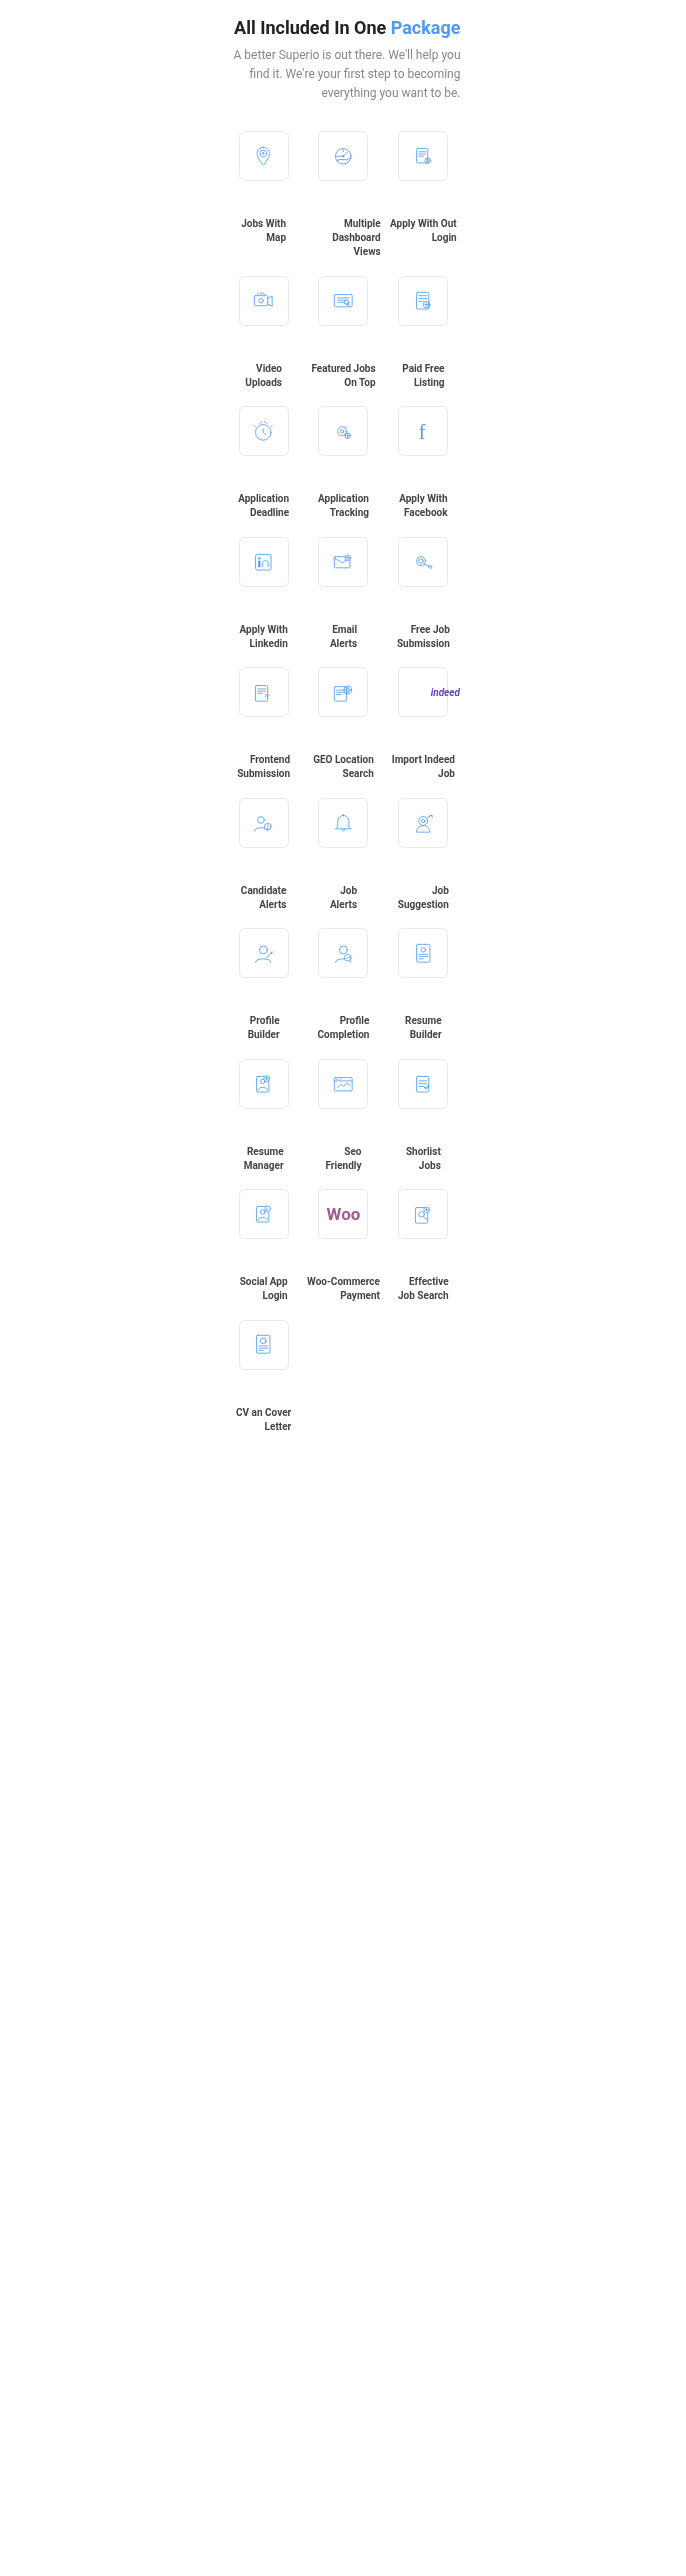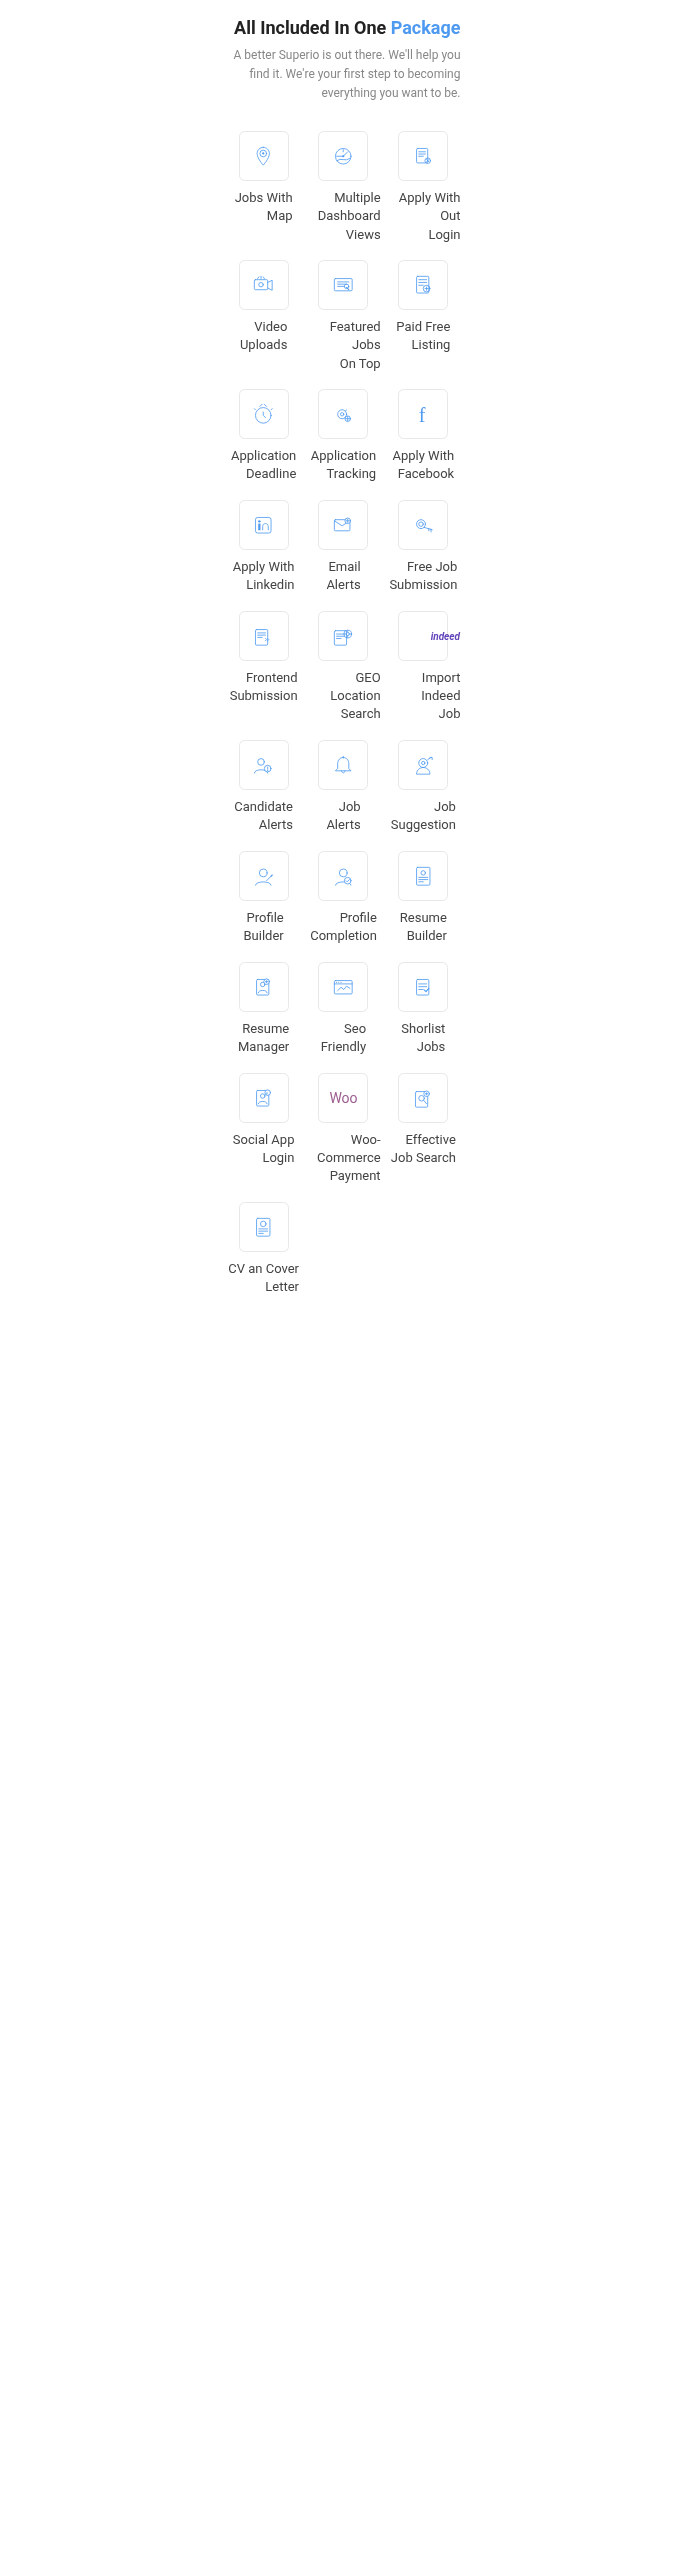--- a/index.html
+++ b/index.html
@@ -49,36 +49,37 @@
       display: flex;
       align-items: center;
       justify-content: center;
       background: #fff;
     }
     .icon-box svg {
       width: 24.5px;
       height: 24.5px;
     }
     .feature-label {
-      font-size: 13px;
+      font-size: 10px;
       color: #444;
       line-height: 1.4;
-      font-weight: 400;
+      font-weight: 700;
+      margin-top: 28px;
     }
     
     .indeed-text {
       font-size: 10px;
       font-weight: 700;
       color: #6244bb;
       font-style: italic;
       margin-left: 44px;
     }
     .woo-text {
-      font-size: 14px;
-      font-weight: 400;
+      font-size: 17px;
+      font-weight: 700;
       color: #9b5c8f;
     }
   </style>
 </head>
 <body>
 
 <div class="page-container">
   <h1 class="page-title">
     <span>All Included In One </span><span class="highlight">Package</span>
   </h1>

